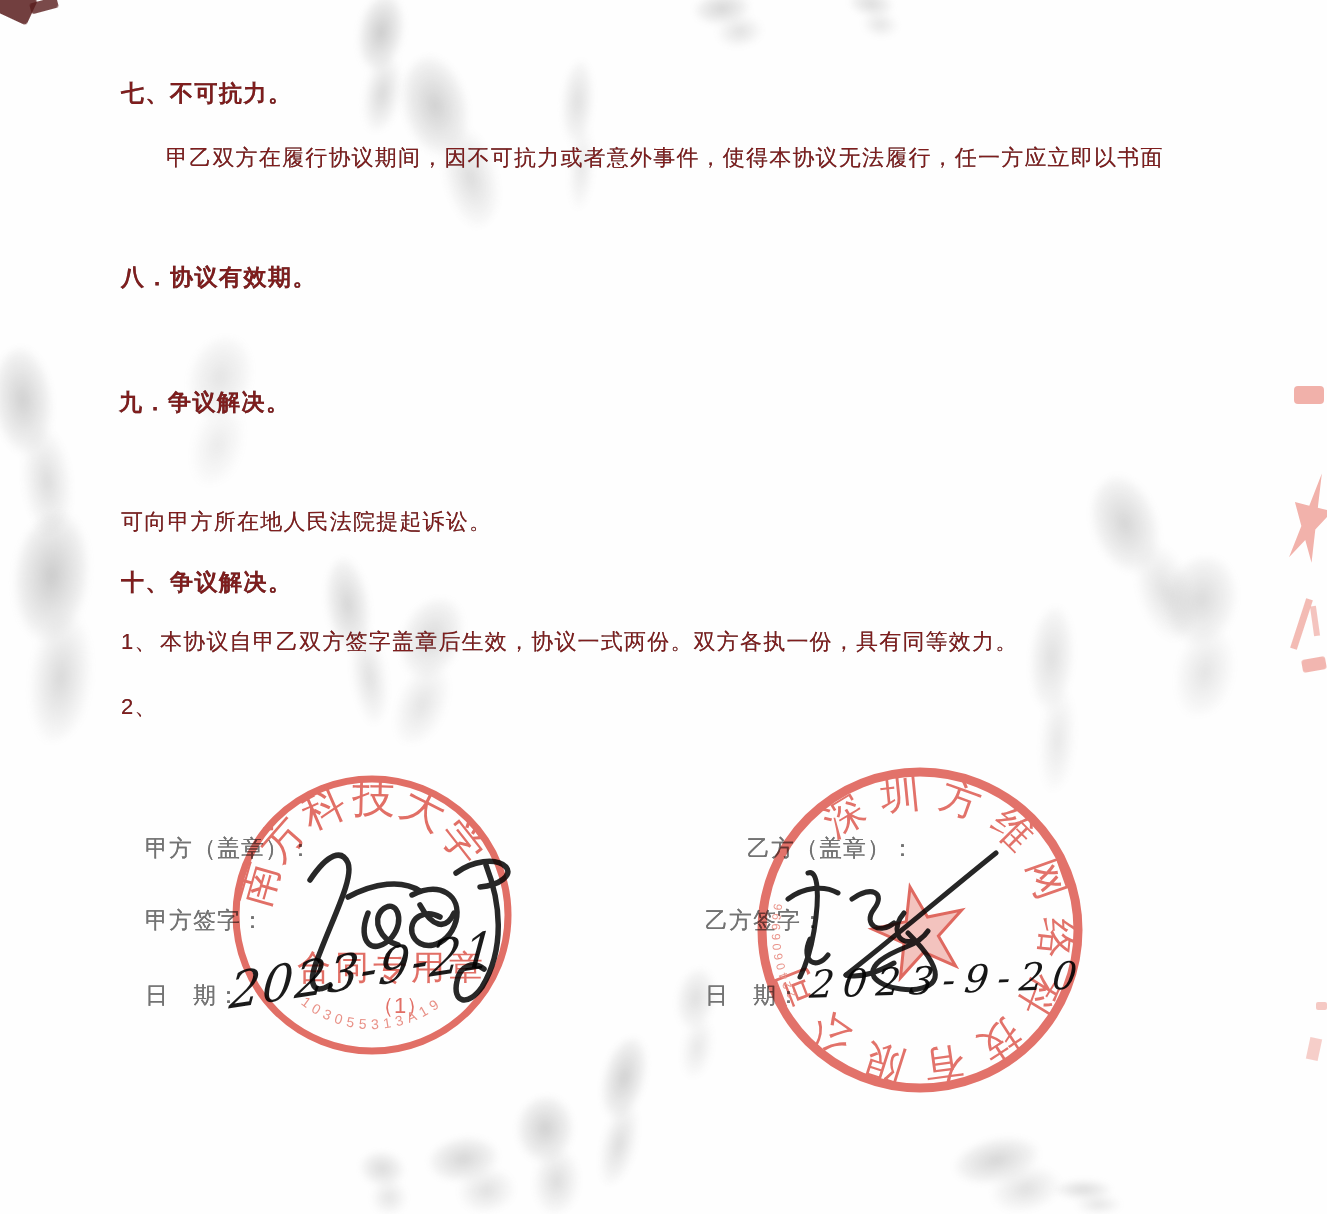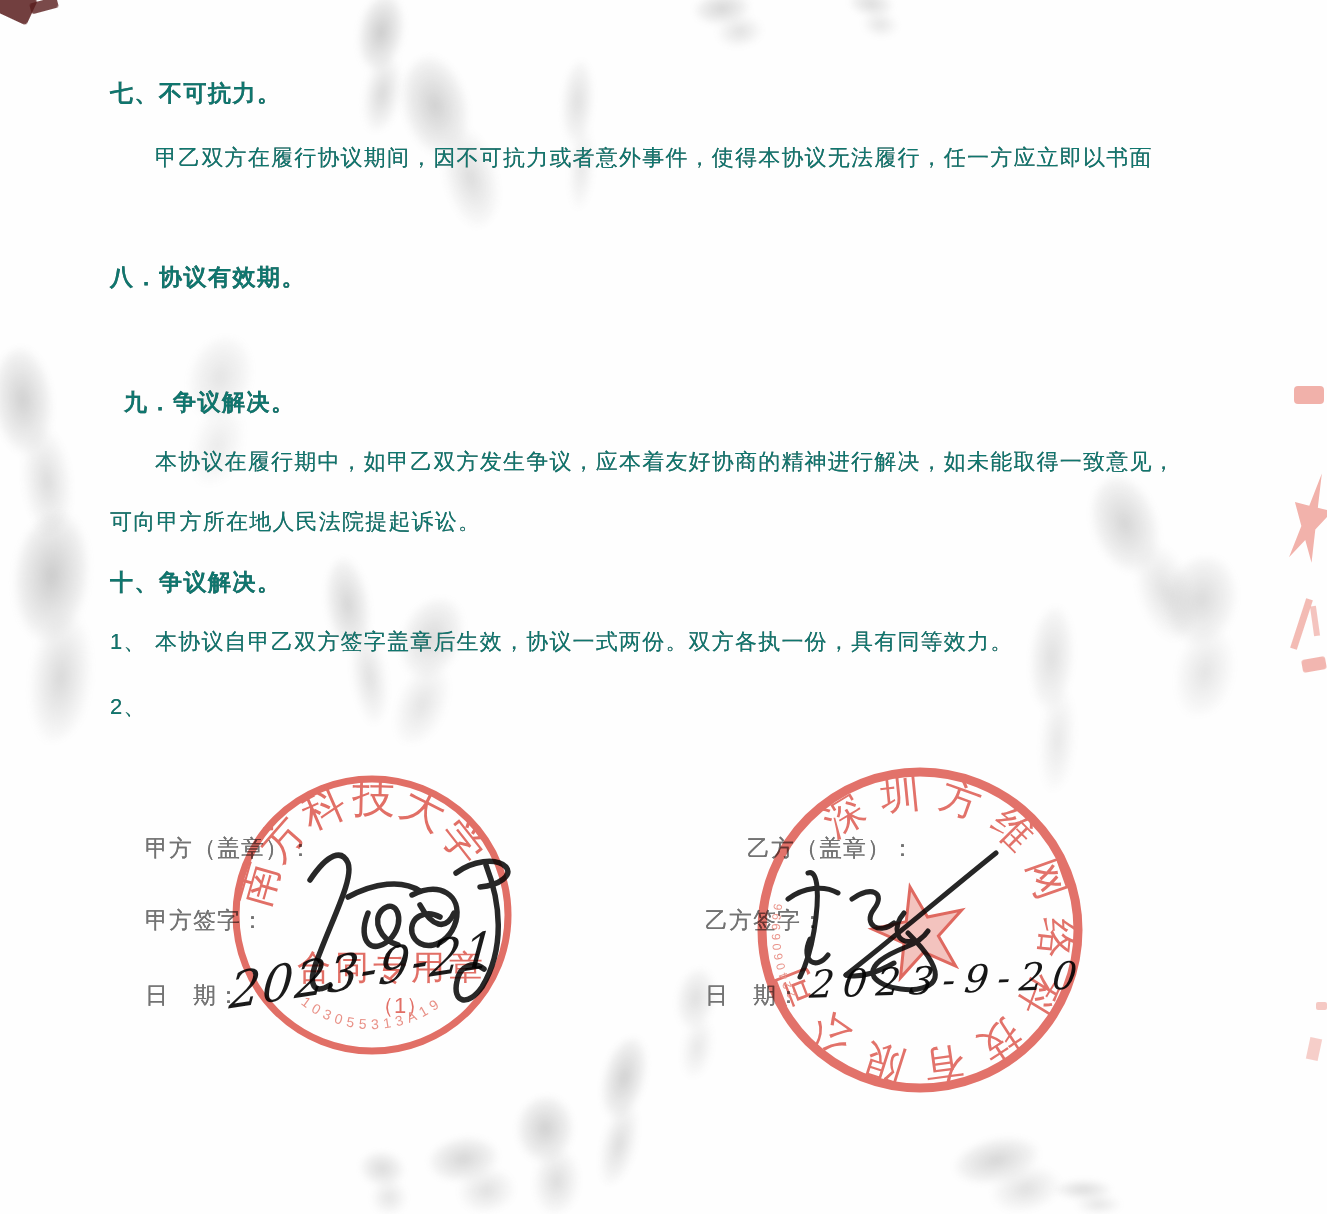--- a/index.html
+++ b/index.html
@@ -1,20 +1,20 @@
 <!DOCTYPE html>
 <html><head>
 <meta charset="utf-8">
 <style>
   html,body{margin:0;padding:0;background:#fff;}
   .page{position:relative;width:1327px;height:1214px;background:#fefefe;overflow:hidden;
         font-family:"Liberation Sans","DejaVu Sans",sans-serif;color:#242424;}
   
   .tline{position:absolute;white-space:nowrap;font-size:22px;letter-spacing:1.2px;
-         color:#0f766e;z-index:2;text-shadow:0 0 .5px rgba(20,20,20,.6);}
+         color:#7f1d1d;z-index:2;text-shadow:0 0 .5px rgba(20,20,20,.6);margin-left:11px;}
   .thead{font-weight:bold;font-size:23px;letter-spacing:1.5px;}
   .slabel{position:absolute;white-space:nowrap;font-size:23px;letter-spacing:1px;
           color:#737373;z-index:2;text-shadow:0 0 .5px rgba(20,20,20,.6);}
   
   .stamp{position:absolute;z-index:3;mix-blend-mode:multiply;}
   
   .hand{position:absolute;z-index:4;mix-blend-mode:multiply;}
   .date-a{font-family:"DejaVu Serif",serif;font-style:italic;font-size:49px;color:#1b1b1b;
           transform:rotate(-9deg) skewX(-14deg);letter-spacing:2px;white-space:nowrap;}
   .date-b{font-family:"DejaVu Serif",serif;font-style:italic;font-size:38px;color:#161616;
@@ -65,27 +65,26 @@
   <div class="pinkbit" style="left:1312px;top:606px;width:6px;height:30px;transform:rotate(-8deg);opacity:.6"></div>
   <div class="pinkbit" style="left:1302px;top:658px;width:24px;height:13px;transform:rotate(-10deg);border-radius:3px;opacity:.75"></div>
   <div class="pinkbit" style="left:1316px;top:1002px;width:11px;height:8px;border-radius:2px;opacity:.55"></div>
   <div class="pinkbit" style="left:1308px;top:1038px;width:12px;height:22px;transform:rotate(12deg);opacity:.5"></div>
 
   <div class="tline thead" style="left:110px;top:78px">七、不可抗力。</div>
   <div class="tline" style="left:155px;top:143px">甲乙双方在履行协议期间，因不可抗力或者意外事件，使得本协议无法履行，任一方应立即以书面</div>
 
   <div class="tline thead" style="left:110px;top:262px">八．协议有效期。</div>
 
-  <div class="tline thead" style="left:124px;top:387px">九．争议解决。</div>
-  <div class="tline" style="left:155px;top:447px">本协议在履行期中，如甲乙双方发生争议，应本着友好协商的精神进行解决，如未能取得一致意见，</div>
+  <div class="tline thead" style="left:108px;top:387px">九．争议解决。</div>
   <div class="tline" style="left:110px;top:507px">可向甲方所在地人民法院提起诉讼。</div>
 
   <div class="tline thead" style="left:110px;top:567px">十、争议解决。</div>
   <div class="tline" style="left:110px;top:627px">1、</div>
-  <div class="tline" style="left:155px;top:627px">本协议自甲乙双方签字盖章后生效，协议一式两份。双方各执一份，具有同等效力。</div>
+  <div class="tline" style="left:149px;top:627px">本协议自甲乙双方签字盖章后生效，协议一式两份。双方各执一份，具有同等效力。</div>
   <div class="tline" style="left:110px;top:692px">2、</div>
 
   <div class="slabel" style="left:145px;top:833px">甲方（盖章）：</div>
   <div class="slabel" style="left:145px;top:905px">甲方签字：</div>
   <div class="slabel" style="left:145px;top:980px">日　期：</div>
 
   <svg class="stamp" style="left:222px;top:765px" width="300" height="300" viewBox="0 0 300 300" opacity="0.82">
     <defs>
       <path id="arcA" d="M47.1,146.4 A103,103 0 0 1 245.5,111.4" fill="none"></path>
       <path id="arcAs" d="M73.7,234.7 A114,114 0 0 0 250.7,203.5" fill="none"></path>

